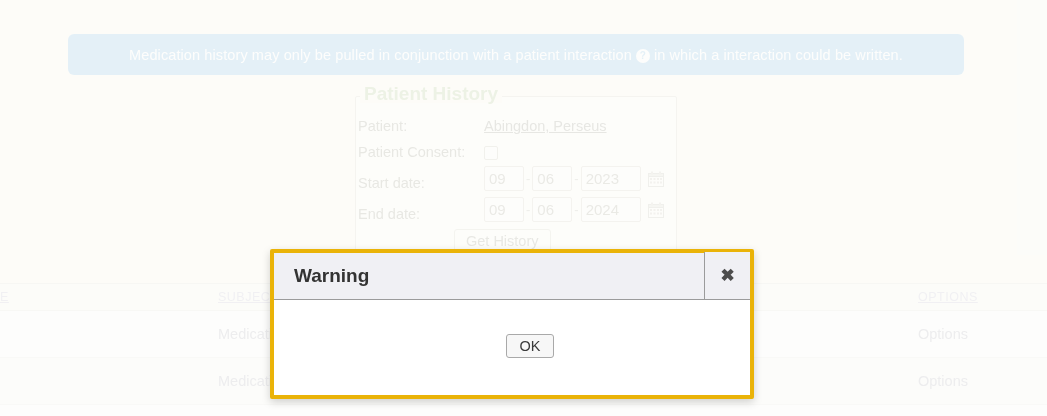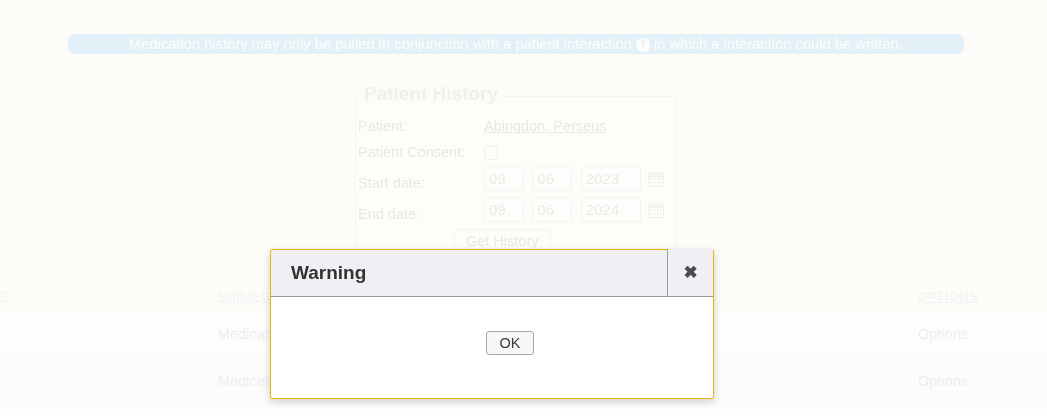--- a/index.html
+++ b/index.html
@@ -28,21 +28,21 @@
     height: 283px;
     background: #fdfcf4;
   }
 
   
   .banner {
     position: absolute;
     left: 68px;
     top: 34px;
     width: 896px;
-    height: 20px;
+    height: 41px;
     background: #aed5f1;
     border-radius: 6px;
     display: flex;
     align-items: center;
     justify-content: center;
     color: #ffffff;
     font-size: 14.5px;
     white-space: nowrap;
     letter-spacing: 0.1px;
   }
@@ -187,24 +187,24 @@
   .cell-options { padding-left: 28px; }
   .th-date { padding-left: 0; }
   .th-subject { padding-left: 110px; }
   .th-options { padding-left: 28px; }
 
   
   .modal {
     position: absolute;
     left: 270px;
     top: 249px;
-    width: 444px;
+    width: 484px;
     height: 150px;
     background: #ffffff;
-    border: 1px solid #eab308;
+    border: 4px solid #eab308;
     border-radius: 2px;
     box-shadow: 0 3px 9px rgba(0,0,0,0.18);
     z-index: 10;
   }
   .modal-header {
     height: 47px;
     background: #f0f0f4;
     border-bottom: 1px solid #9b9b9b;
     display: flex;
     align-items: center;

